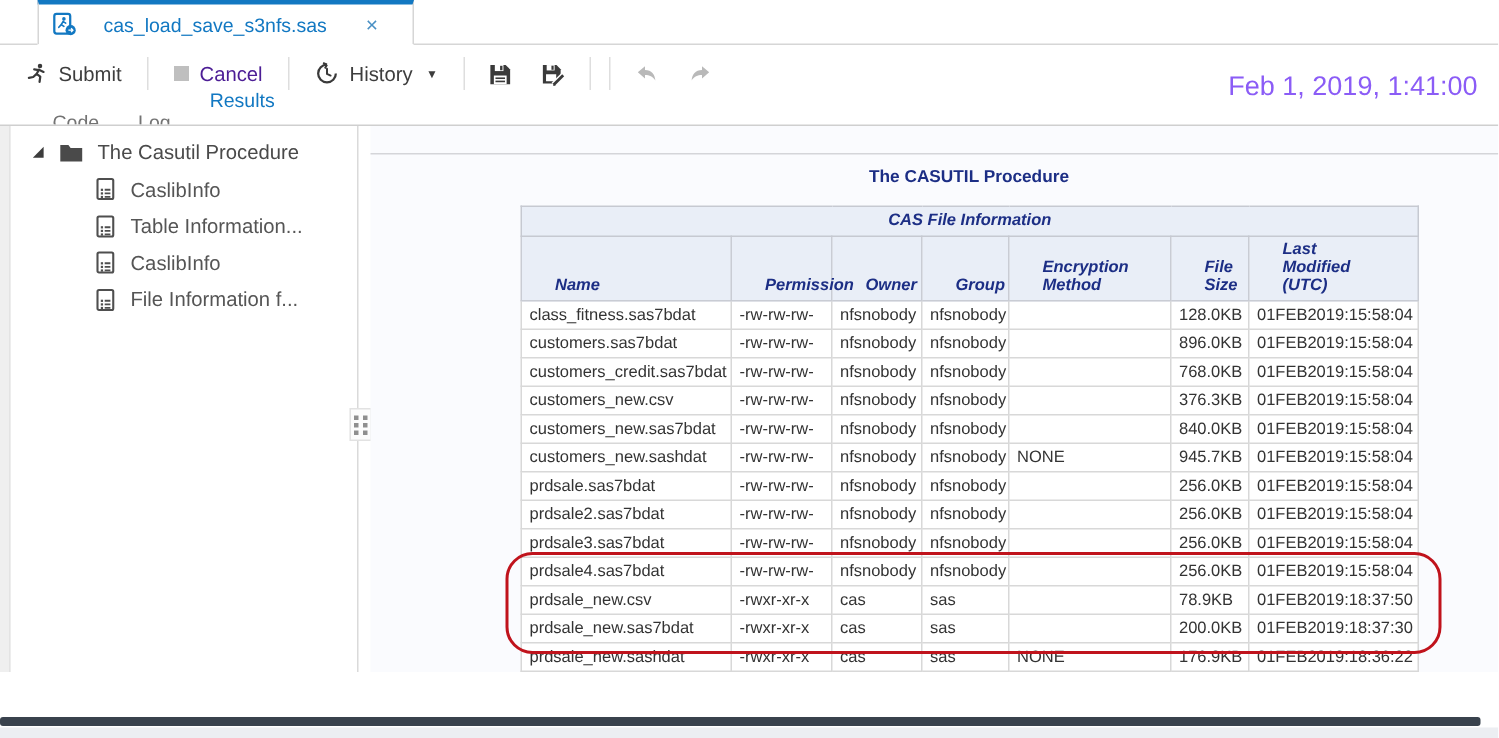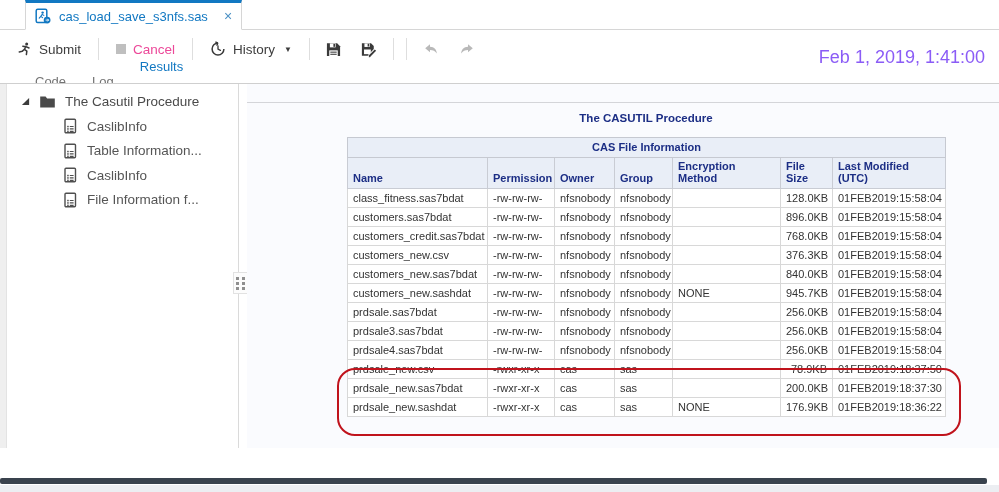--- a/index.html
+++ b/index.html
@@ -5,32 +5,32 @@
   * { margin:0; padding:0; box-sizing:border-box; }
   html,body { background:#fff; }
   .app {
     position:relative; width:999px; height:492px; overflow:hidden;
     font-family:"Liberation Sans", sans-serif; background:#fff; color:#3d3d3d;
   }
   
   .tabstrip { position:absolute; left:0; top:0; width:100%; height:30px;
     display:flex; align-items:flex-end; padding-left:25px;
     border-bottom:1px solid #d6d6d6; background:#fff; }
-  .editor-tab { height:30px; margin-bottom:-1px; display:flex; align-items:center; gap:8px;
-    padding:0 9px 0 9px; background:#fff;
+  .editor-tab { height:30px; margin-bottom:-1px; display:flex; align-items:center; gap:18px;
+    padding:0 23px 0 9px; background:#fff;
     border:1px solid #d6d6d6; border-top:3px solid #1278c2; border-bottom:1px solid #fff;
     cursor:pointer; }
   .editor-tab .tab-label { color:#1278c2; font-size:13px; white-space:nowrap; }
   .editor-tab .tab-close { color:#4a90c4; font-size:14px; line-height:1; margin-left:8px; cursor:pointer; }
   
   .toolbar { position:absolute; left:0; top:30px; width:100%; height:38px;
     display:flex; align-items:center; padding:0 10px 0 6px; background:#fff; }
   .tb-btn { display:flex; align-items:center; gap:7px; font-size:13.5px; color:#3d3d3d;
     padding:0 11px; height:28px; cursor:pointer; white-space:nowrap; }
-  .tb-btn.disabled { color:#ec4899; cursor:default; }
+  .tb-btn.disabled { color:#4c1d95; cursor:default; }
   .tb-icon-btn { padding:0 9px; }
   .tb-sep { width:1px; height:22px; background:#dedede; margin:0 6px; }
   .caret-down { font-size:8px; color:#3d3d3d; margin-left:2px; }
   .stop-square { width:10px; height:10px; background:#bfbfbf; display:inline-block; }
   .tb-date { margin-left:auto; color:#8b5cf6; font-size:18px; padding-right:4px;margin-top:16px; }
   
   .viewtabs { position:absolute; left:0; top:68px; width:100%; height:29px;
     display:flex; align-items:flex-end; padding-left:22px; background:#fff; }
   .vtab { font-size:13px; color:#737373; padding:5px 13px 8px; cursor:pointer; }
   .vtab.active { color:#1278c2; padding-bottom:20px; border-bottom:3px solid #1278c2; }
@@ -57,25 +57,25 @@
   .results-topline { position:absolute; top:18px; left:0; right:0; height:1px; background:#d4d5d9; }
   .results-doc { position:absolute; top:19px; left:0; right:0; bottom:0; }
   .results-title { position:absolute; left:100px; width:598px; top:9px; text-align:center;
     color:#1c2e85; font-weight:bold; font-size:11.5px; }
   table.sas-table { position:absolute; left:100px; top:34px; width:598px;
     border-collapse:collapse; table-layout:fixed; background:#fff;
     font-size:11px; color:#333; border:1px solid #bdbdbd; }
   table.sas-table th.caption { background:#e9eef7; color:#1c2e85; font-weight:bold;
     text-align:center; height:20px; font-size:11px; border:1px solid #c6c9d1; }
   table.sas-table thead th { background:#e9eef7; color:#1c2e85; font-weight:bold;
-    text-align:left; vertical-align:bottom; padding:2px 5px 4px; height:28px;
-    border:1px solid #c9ccd4; line-height:12px; }
+    text-align:left; vertical-align:bottom; padding:2px 22px 4px; height:28px;
+    border:1px solid #c9ccd4; line-height:12px;font-style:italic; }
   table.sas-table td { border:1px solid #d8d8d8; padding:2px 5px; height:14px;
     line-height:14px; white-space:nowrap; overflow:hidden; background:#fff; }
-  table.sas-table td.num { text-align:right; }
+  table.sas-table td.num { text-align:left; }
   .annotation-oval { position:absolute; left:90px; top:265px; width:624px; height:68px;
     border:2.5px solid #c0131c; border-radius:18px; pointer-events:none; }
   
   .bottom-area { position:absolute; left:0; top:462px; width:100%; height:30px; background:#fff; }
   .hscroll-thumb { position:absolute; left:0; top:16px; width:987px; height:6px;
     background:#39424d; border-radius:2px; cursor:pointer; }
   .bottom-strip { position:absolute; left:0; bottom:0; width:100%; height:7px; background:#eceef2; }
   svg { display:block; }
 </style>
 </head>
@@ -346,20 +346,29 @@
               <tr>
                 <td>prdsale.sas7bdat</td>
                 <td>-rw-rw-rw-</td>
                 <td>nfsnobody</td>
                 <td>nfsnobody</td>
                 <td></td>
                 <td class="num">256.0KB</td>
                 <td>01FEB2019:15:58:04</td>
               </tr>
               <tr>
+                <td>prdsale2.sas7bdat</td>
+                <td>-rw-rw-rw-</td>
+                <td>nfsnobody</td>
+                <td>nfsnobody</td>
+                <td></td>
+                <td class="num">256.0KB</td>
+                <td>01FEB2019:15:58:04</td>
+              </tr>
+              <tr>
                 <td>prdsale3.sas7bdat</td>
                 <td>-rw-rw-rw-</td>
                 <td>nfsnobody</td>
                 <td>nfsnobody</td>
                 <td></td>
                 <td class="num">256.0KB</td>
                 <td>01FEB2019:15:58:04</td>
               </tr>
               <tr>
                 <td>prdsale4.sas7bdat</td>

